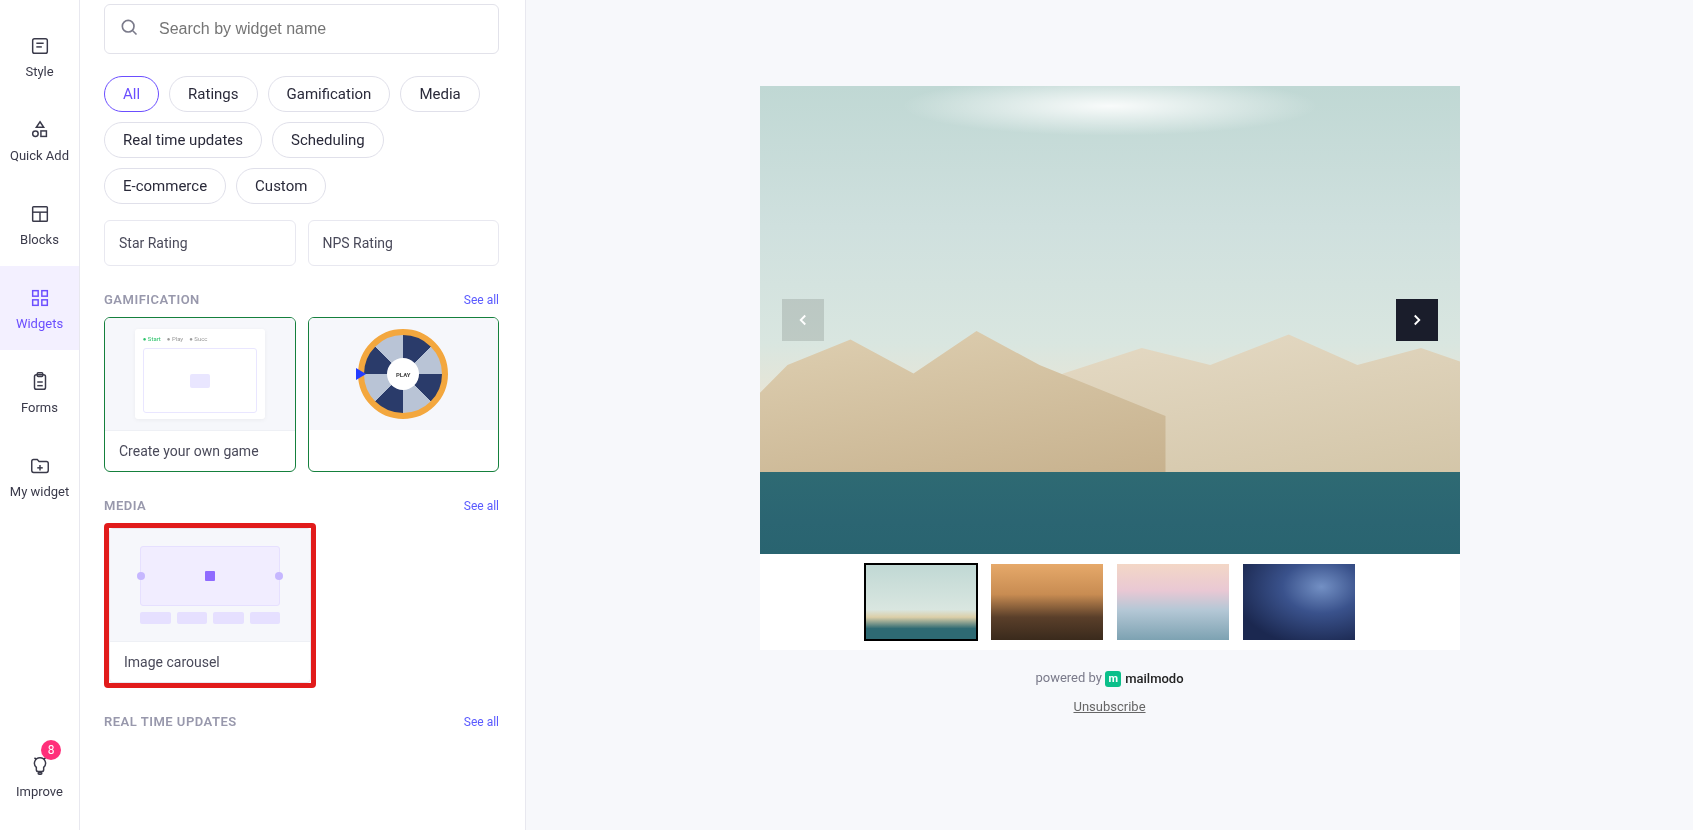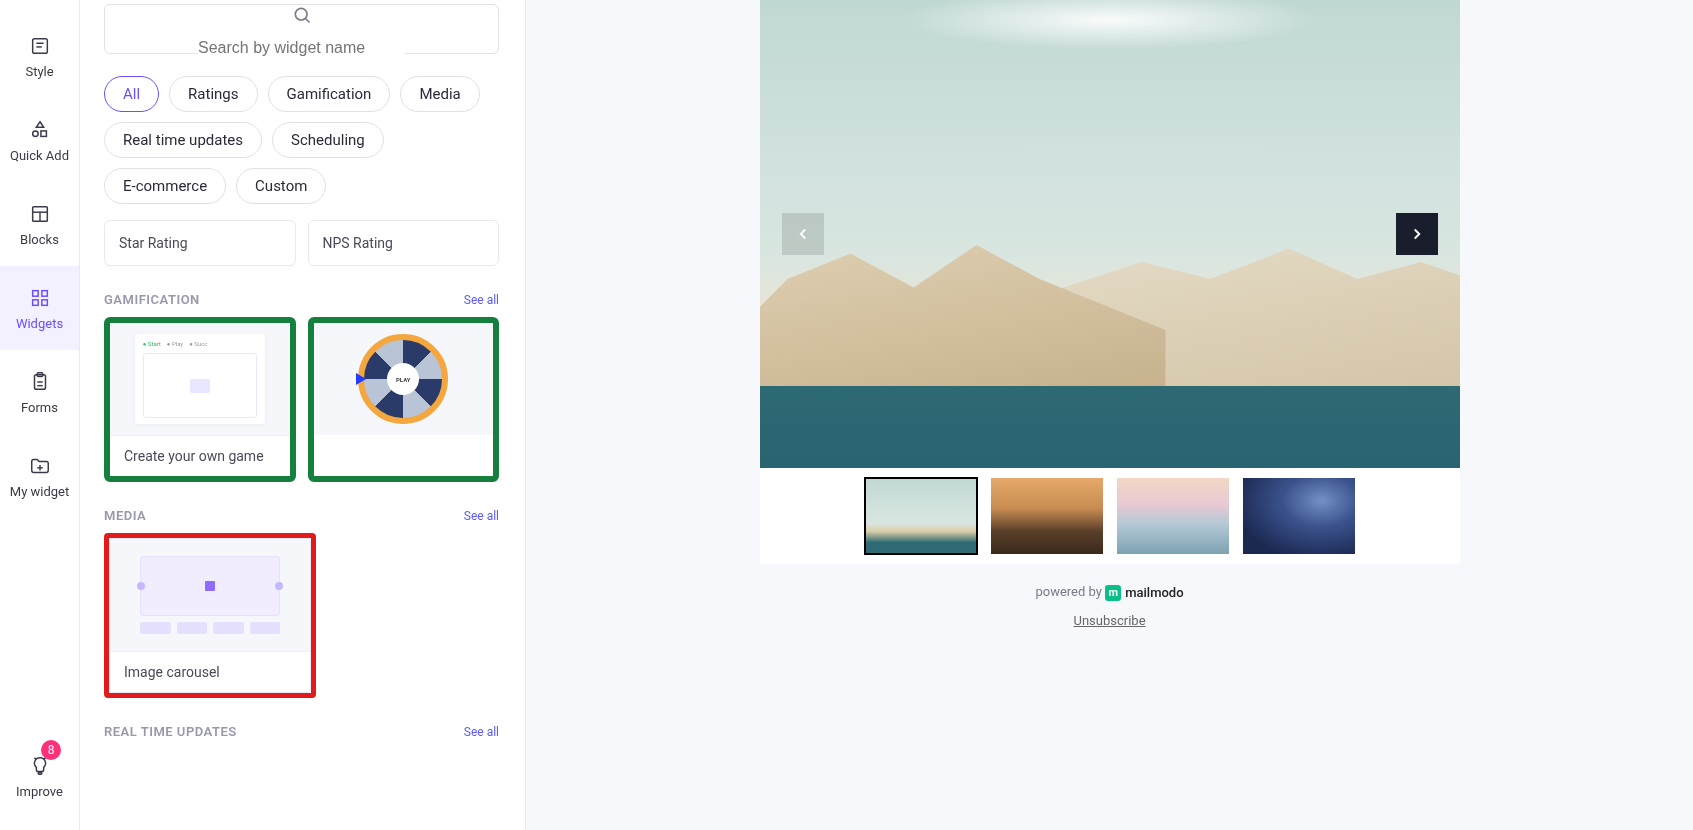--- a/index.html
+++ b/index.html
@@ -65,22 +65,21 @@
 }
 .panel-scroll::-webkit-scrollbar { width: 8px; }
 .panel-scroll::-webkit-scrollbar-thumb { background: #c4c4d0; border-radius: 4px; }
 .search {
   display: flex; align-items: center;
   border: 1px solid #e2e2ea;
   border-radius: 6px;
   height: 50px;
   padding: 0 14px;
   margin-top: 4px;
-  gap: 10px;
-  flex-direction: column;
+  gap: 20px;
 }
 .search input {
   border: none; outline: none; font-size: 16px; flex: 1; color: #555;
 }
 .filters { display: flex; flex-wrap: wrap; gap: 10px; margin-top: 22px; margin-bottom: 16px; }
 .chip {
   border: 1px solid #e0e0ea;
   border-radius: 24px;
   padding: 8px 18px;
   font-size: 15px;
@@ -106,21 +105,21 @@
 }
 .section-head h4 {
   font-size: 13px; font-weight: 600; letter-spacing: 0.5px;
   color: #9898ac;
 }
 .see-all { color: #5a5aff; font-size: 12px; text-decoration: none; cursor: pointer; }
 
 .card-row { display: flex; gap: 12px; margin-top: 10px; }
 .card {
   flex: 1;
-  border: 6px solid #15803d;
+  border: 1px solid #15803d;
   border-radius: 6px;
   display: flex; flex-direction: column;
   overflow: hidden;
 }
 .card-thumb {
   height: 112px;
   background: #f6f7fb;
   display: flex; align-items: center; justify-content: center;
   position: relative;
 }
@@ -191,20 +190,21 @@
 }
 .car-thumb .row { display: flex; gap: 6px; }
 .car-thumb .row div { flex: 1; height: 12px; background: #e6e0ff; border-radius: 2px; }
 
 
 .preview-pane {
   flex: 1;
   background: #f7f8fb;
   display: flex;
   justify-content: center;
+  padding-top: 86px;
 }
 .email-box {
   width: 700px;
 }
 .hero {
   height: 468px;
   position: relative;
   overflow: hidden;
 }
 .hero .sky {

